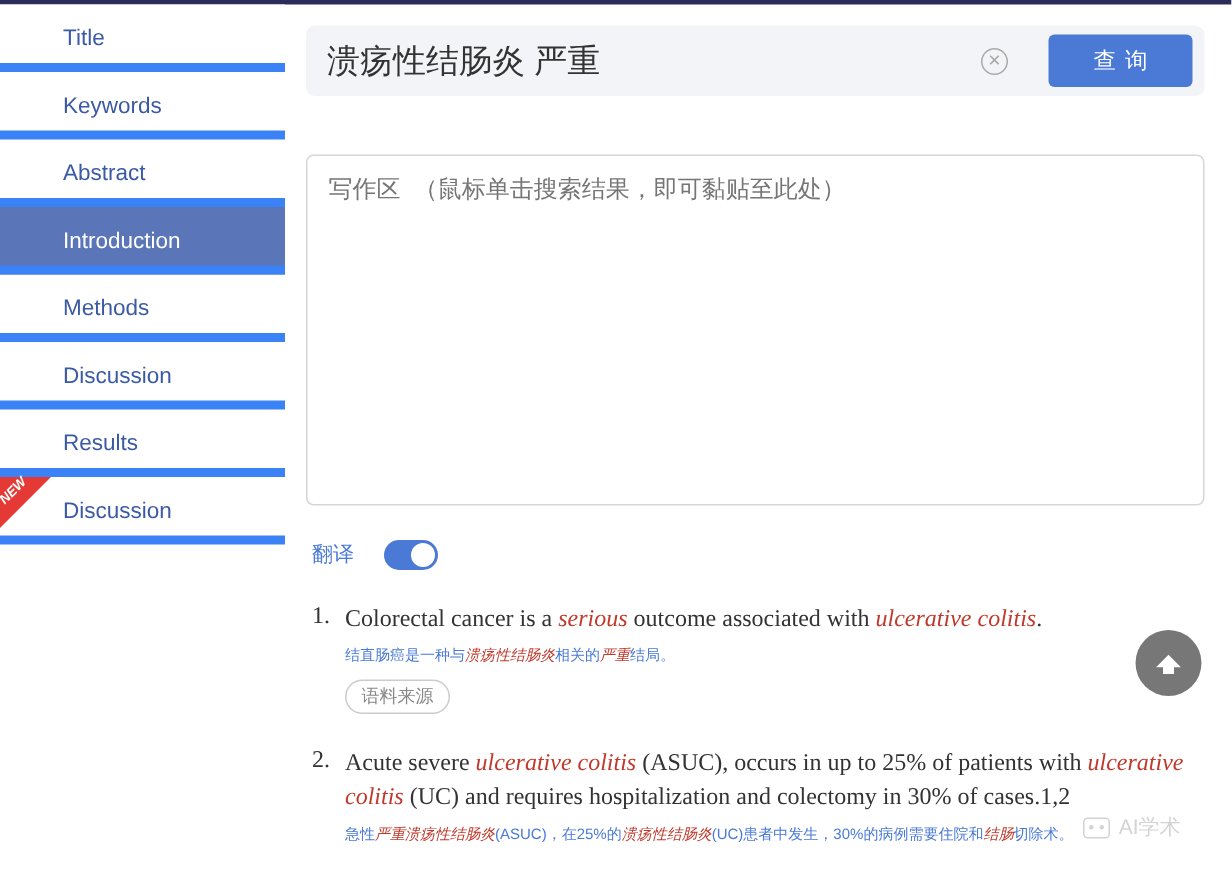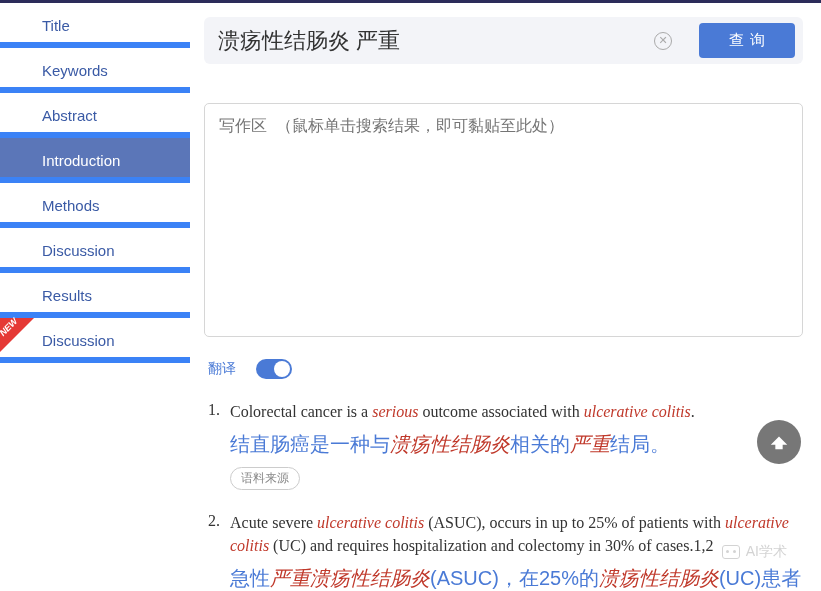--- a/index.html
+++ b/index.html
@@ -171,21 +171,21 @@
       font-size: 16px;
       color: #333;
       line-height: 1.4;
     }
     .result-en em {
       color: #c0392b;
       font-style: italic;
     }
     .result-cn {
       color: #4a7ad6;
-      font-size: 20px;
+      font-size: 10px;
       margin-top: 6px;
       line-height: 1.5;
     }
     .result-cn em {
       color: #c0392b;
       font-style: italic;
     }
     .src-btn {
       display: inline-block;
       border: 1px solid #ccc;

